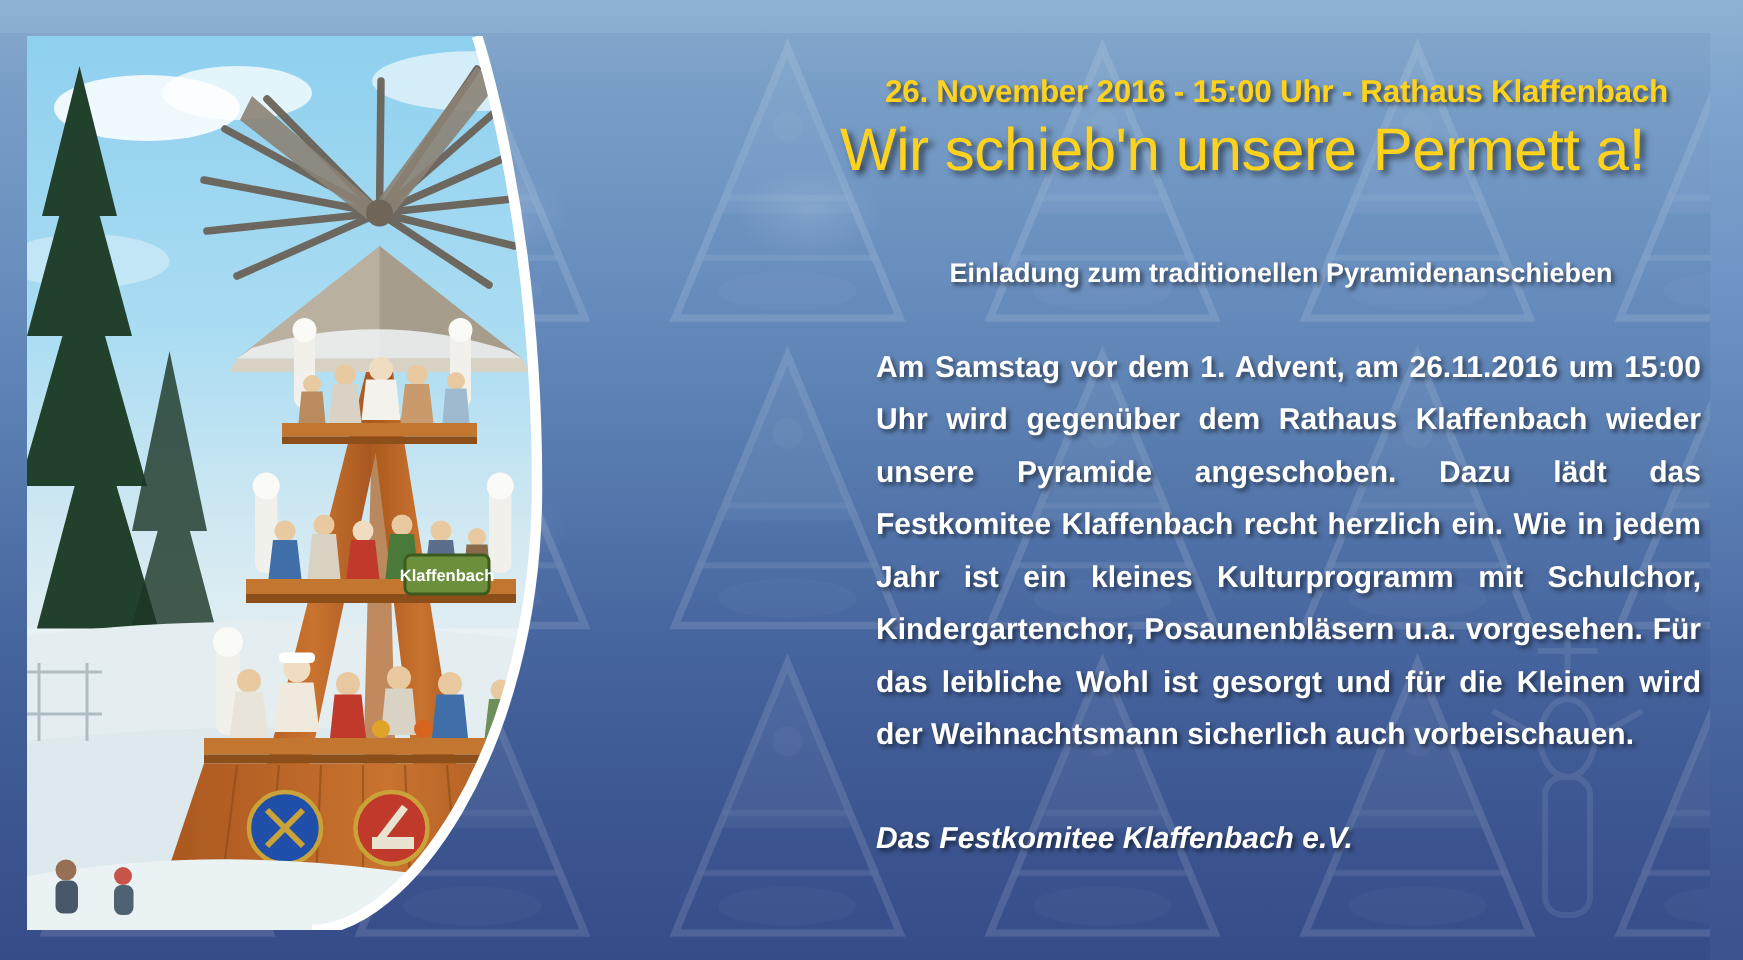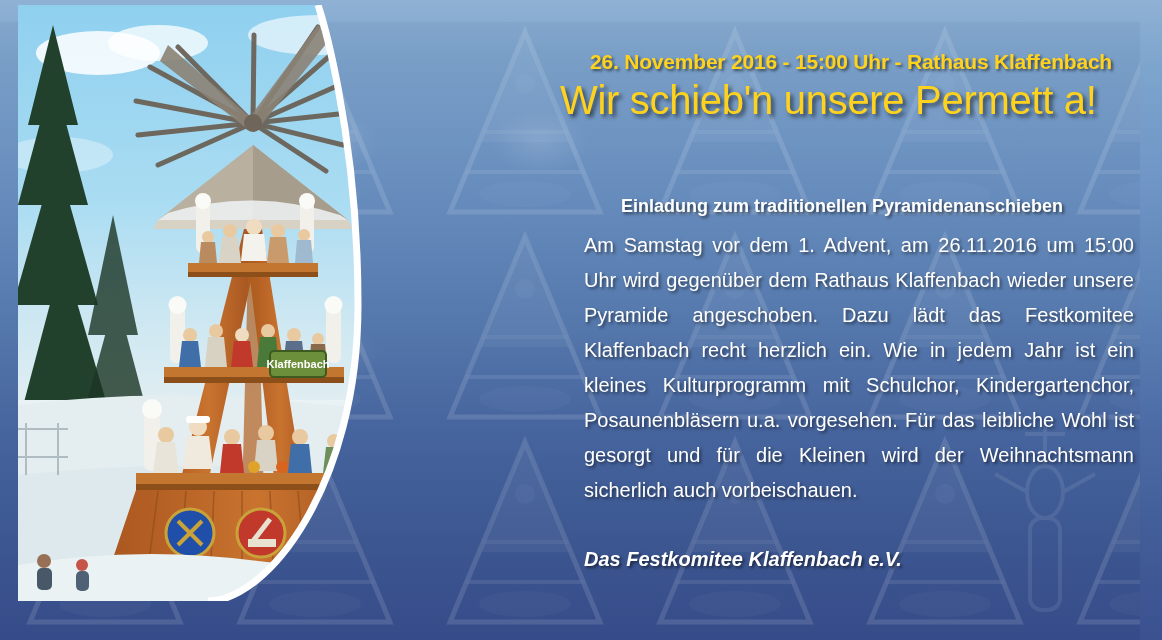--- a/index.html
+++ b/index.html
@@ -65,21 +65,21 @@
     left: 0; top: 0;
     width: 100%; height: 100%;
     opacity: 0.16;
     pointer-events: none;
   }
 
   
   .photo-wrap {
     position: absolute;
     left: 18px;
-    top: 5px;
+    top: 24px;
     width: 540px;
     height: 596px;
     overflow: visible;
   }
   .photo-clip {
     position: absolute;
     left: 0; top: 0;
     width: 540px; height: 596px;
     
     clip-path: path("M0,0 L300,0 C300,0 340,120 340,300 C340,480 250,596 190,596 L0,596 Z");
@@ -126,41 +126,41 @@
     font-size: 40px;
     font-weight: normal;
     color: #FFD21E;
     text-shadow: 3px 3px 4px rgba(0,0,0,0.6);
     letter-spacing: -0.3px;
     white-space: nowrap;
   }
 
   .subhead {
     position: absolute;
-    left: 12px; top: 172px;
+    left: 24px; top: 172px;
     width: 540px;
     text-align: center;
     font-size: 18px;
     font-weight: bold;
     color: #ffffff;
     text-shadow: 2px 2px 3px rgba(0,0,0,0.55);
     white-space: nowrap;
-    margin-top: 24px;
   }
 
   .body-para {
     position: absolute;
     left: 24px; top: 228px;
     width: 550px;
     text-align: justify;
     text-align-last: left;
     font-size: 20px;
     line-height: 35px;
     color: #ffffff;
     text-shadow: 2px 2px 3px rgba(0,0,0,0.5);
+    font-weight: bold;
   }
 
   .signature {
     position: absolute;
     left: 24px; top: 548px;
     font-size: 20px;
     font-weight: bold;
     font-style: italic;
     color: #ffffff;
     text-shadow: 2px 2px 3px rgba(0,0,0,0.55);

